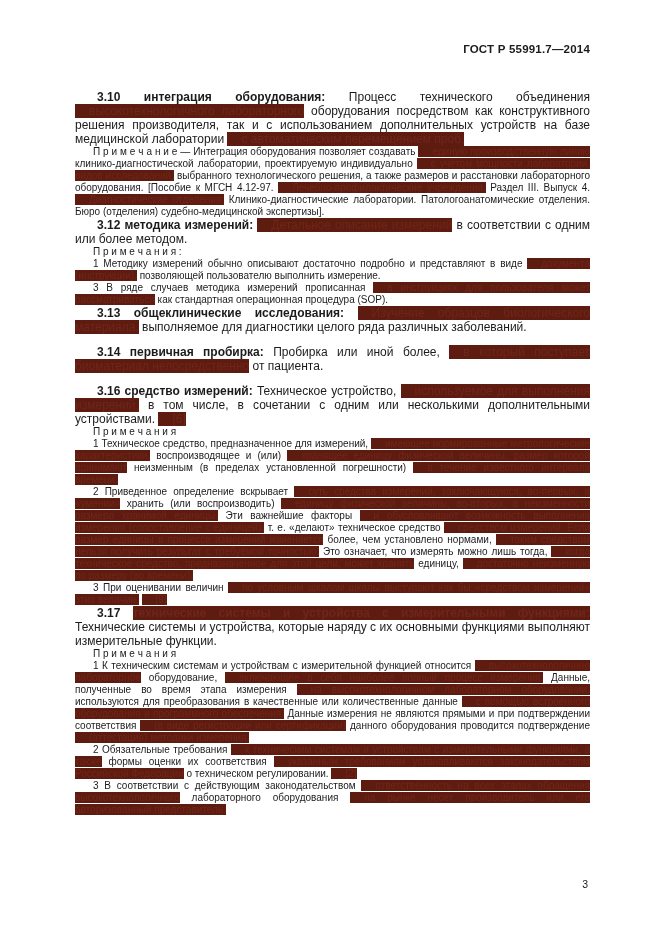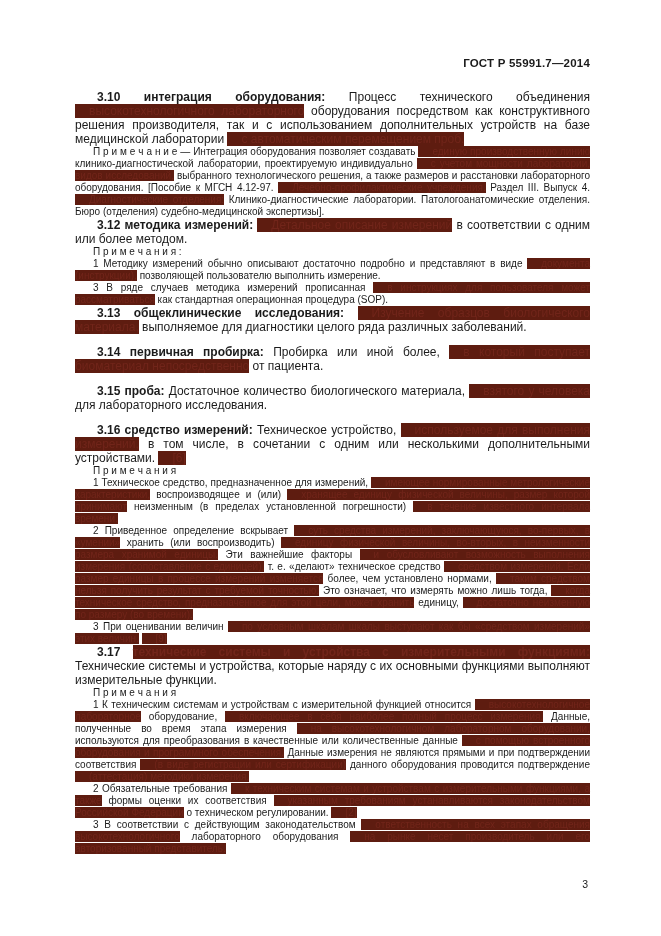--- a/index.html
+++ b/index.html
@@ -7,21 +7,21 @@
     position: relative;
     width: 661px;
     height: 936px;
     background: #ffffff;
     font-family: "Liberation Sans", "DejaVu Sans", sans-serif;
     color: #1b1b1b;
     overflow: hidden;
   }
   .hdr {
     position: absolute;
-    top: 57px; left: 75px; right: 71px;
+    top: 43px; left: 75px; right: 71px;
     text-align: right;
     font-size: 11.5px;
     font-weight: bold;
     letter-spacing: 0.2px;
   }
   .doc-body {
     position: absolute;
     top: 90px; left: 75px; right: 71px;
   }
   .doc-body p { margin: 0; text-align: justify; }
@@ -63,21 +63,20 @@
   <div class="hdr">ГОСТ Р 55991.7—2014</div>
   <div class="doc-body" id="doc-body">
       <p class="para"><span class="s-b">3.10 интеграция оборудования:</span><span class="s-n"> Процесс технического объединения </span><span class="s-h">высокотехнологичного лабораторного</span><span class="s-n"> оборудования посредством как конструктивного решения производителя, так и с использованием дополнительных устройств на базе медицинской лаборатории </span><span class="s-h">с автоматическим перемещением проб.</span></p>
       <p class="noteblock"><span class="s-n">П р и м е ч а н и е — Интеграция оборудования позволяет создавать </span><span class="s-h">единую производственную линию</span><span class="s-n"> клинико-диагностической лаборатории, проектируемую индивидуально </span><span class="s-h">с учетом мощности лаборатории, видов исследований,</span><span class="s-n"> выбранного технологического решения, а также размеров и расстановки лабораторного оборудования. [Пособие к МГСН 4.12-97. </span><span class="s-h">Лечебно-профилактические учреждения.</span><span class="s-n"> Раздел III. Выпуск 4. </span><span class="s-h">Диагностические отделения:</span><span class="s-n"> Клинико-диагностические лаборатории. Патологоанатомические отделения. Бюро (отделения) судебно-медицинской экспертизы].</span></p>
       <p class="para"><span class="s-b">3.12 методика измерений:</span><span class="s-n"> </span><span class="s-h">Детальное описание измерений</span><span class="s-n"> в соответствии с одним или более методом.</span></p>
       <p class="noteblock"><span class="s-n">П р и м е ч а н и я :</span></p>
       <p class="noteitem"><span class="s-n">1 Методику измерений обычно описывают достаточно подробно и представляют в виде </span><span class="s-h">документа (инструкции),</span><span class="s-n"> позволяющей пользователю выполнить измерение.</span></p>
       <p class="noteitem"><span class="s-n">3 В ряде случаев методика измерений прописанная </span><span class="s-h">в инструкциях для пользователя может рассматриваться</span><span class="s-n"> как стандартная операционная процедура (SOP).</span></p>
       <p class="para"><span class="s-b">3.13 общеклинические исследования:</span><span class="s-n"> </span><span class="s-h">Изучение образцов биологического материала,</span><span class="s-n"> выполняемое для диагностики целого ряда различных заболеваний.</span></p>
       <p class="para"><span class="s-b">3.14 первичная пробирка:</span><span class="s-n"> Пробирка или иной более, </span><span class="s-h">в который поступает биоматериал непосредственно</span><span class="s-n"> от пациента.</span></p>
-      <p class="para"><span class="s-b">3.15 проба:</span><span class="s-n"> Достаточное количество биологического материала, </span><span class="s-h">взятого у человека</span><span class="s-n"> для лабораторного исследования.</span></p>
       <p class="para"><span class="s-b">3.16 средство измерений:</span><span class="s-n"> Техническое устройство, </span><span class="s-h">используемое для выполнения измерений,</span><span class="s-n"> в том числе, в сочетании с одним или несколькими дополнительными устройствами. </span><span class="s-h">[6]</span></p>
       <p class="noteblock"><span class="s-n">П р и м е ч а н и я</span></p>
       <p class="noteitem"><span class="s-n">1 Техническое средство, предназначенное для измерений, </span><span class="s-h">имеющее нормированные метрологические характеристики,</span><span class="s-n"> воспроизводящее и (или) </span><span class="s-h">хранящее единицу физической величины, размер которой принимают</span><span class="s-n"> неизменным (в пределах установленной погрешности) </span><span class="s-h">в течение известного интервала времени.</span></p>
       <p class="noteitem"><span class="s-n">2 Приведенное определение вскрывает </span><span class="s-h">суть средства измерений, заключающуюся, во-первых, в «умении»</span><span class="s-n"> хранить (или воспроизводить) </span><span class="s-h">единицу физической величины, во-вторых, в неизменности размера хранимой единицы.</span><span class="s-n"> Эти важнейшие факторы </span><span class="s-h">и обусловливают возможность выполнения измерения (сопоставление с единицей),</span><span class="s-n"> т. е. «делают» техническое средство </span><span class="s-h">средством измерений. Если размер единицы в процессе измерений изменяется</span><span class="s-n"> более, чем установлено нормами, </span><span class="s-h">таким средством нельзя получить результат с требуемой точностью.</span><span class="s-n"> Это означает, что измерять можно лишь тогда, </span><span class="s-h">когда техническое средство, предназначенное для этой цели, может хранить</span><span class="s-n"> единицу, </span><span class="s-h">достаточно неизменную по размеру (во времени).</span></p>
       <p class="noteitem"><span class="s-n">3 При оценивании величин </span><span class="s-h">по условным шкалам шкалы выступают как бы «средством измерений» этих величин.</span><span class="s-n"> </span><span class="s-h">[9]</span></p>
       <p class="para"><span class="s-b">3.17 </span><span class="s-bh">технические системы и устройства с измерительными функциями:</span><span class="s-n"> Технические системы и устройства, которые наряду с их основными функциями выполняют измерительные функции.</span></p>
       <p class="noteblock"><span class="s-n">П р и м е ч а н и я</span></p>
       <p class="noteitem"><span class="s-n">1 К техническим системам и устройствам с измерительной функцией относится </span><span class="s-h">высокотехнологичное лабораторное</span><span class="s-n"> оборудование, </span><span class="s-h">включающее в себя наиболее полный процесс измерения.</span><span class="s-n"> Данные, полученные во время этапа измерения </span><span class="s-h">на высокотехнологичном лабораторном оборудовании,</span><span class="s-n"> используются для преобразования в качественные или количественные данные </span><span class="s-h">с помощью встроенного оборудования и программного обеспечения.</span><span class="s-n"> Данные измерения не являются прямыми и при подтверждении соответствия </span><span class="s-h">(в виде регистрации или сертификации)</span><span class="s-n"> данного оборудования проводится подтверждение </span><span class="s-h">(аттестация) методики измерения.</span></p>
       <p class="noteitem"><span class="s-n">2 Обязательные требования </span><span class="s-h">к техническим системам и устройствам с измерительными функциями, а также</span><span class="s-n"> формы оценки их соответствия </span><span class="s-h">указанным требованиям устанавливаются законодательством Российской Федерации</span><span class="s-n"> о техническом регулировании. </span><span class="s-h">[2]</span></p>
       <p class="noteitem"><span class="s-n">3 В соответствии с действующим законодательством </span><span class="s-h">ответственность на всех этапах обращения высокотехнологичного</span><span class="s-n"> лабораторного оборудования </span><span class="s-h">на рынке несет производитель или его авторизованный представитель.</span></p>

